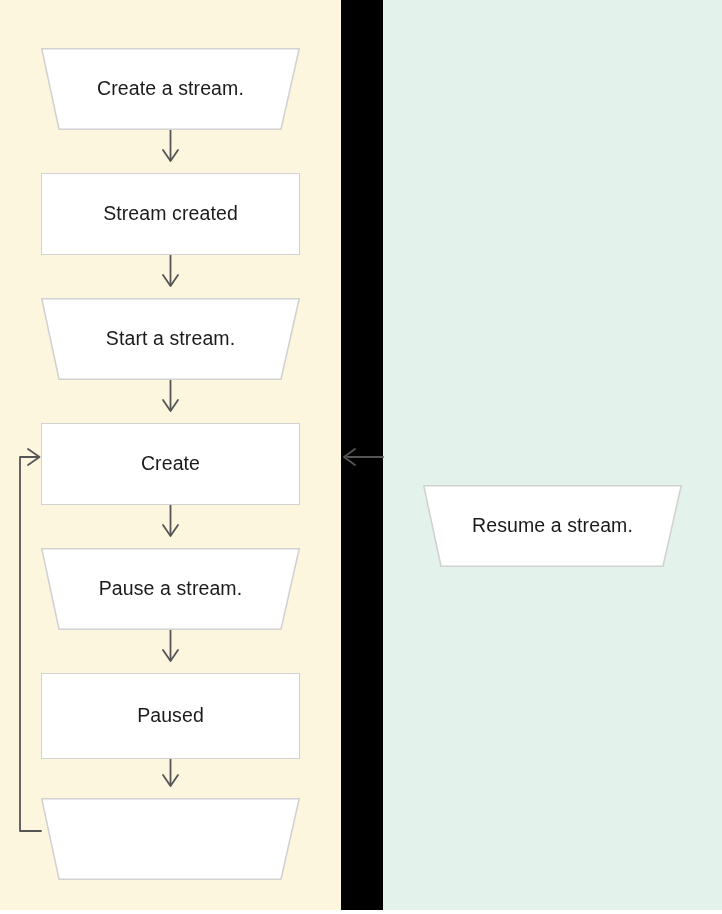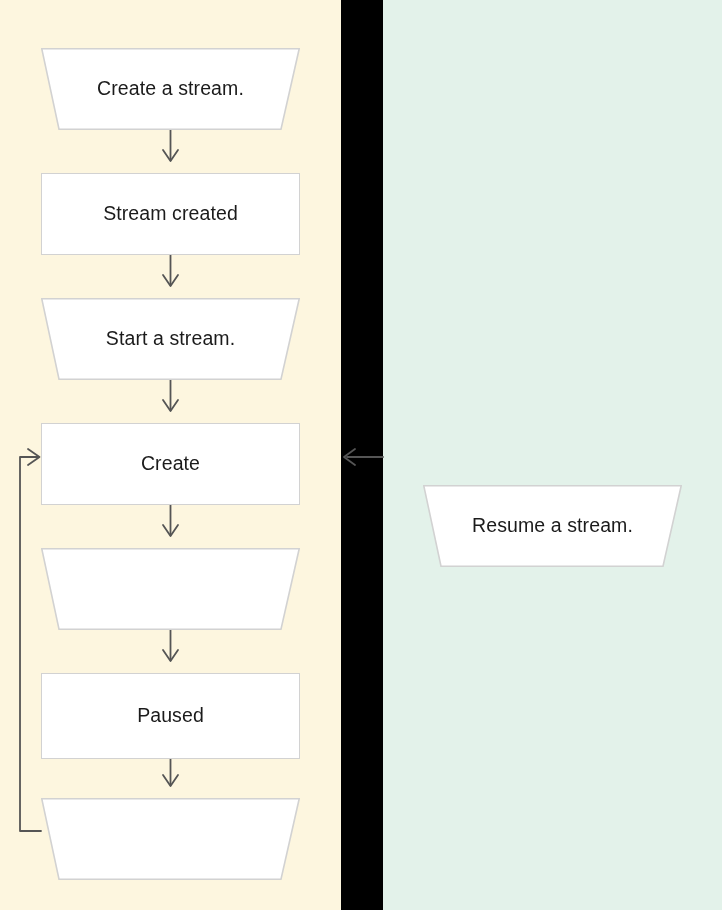--- a/index.html
+++ b/index.html
@@ -157,20 +157,21 @@
   </div>
 
   <div class="node" style="left:41px; top:416px; width:259px; height:82px;">
     <span class="lbl">Create</span>
   </div>
 
   <div class="node trapezoid" style="left:41px; top:541px; width:259px; height:82px;">
     <svg class="trap-shape" viewBox="0 0 259 82" preserveAspectRatio="none" xmlns="http://www.w3.org/2000/svg">
       <polygon points="0.8,0.8 258.2,0.8 240,81.2 18,81.2" fill="#ffffff" stroke="#d2d2d2" stroke-width="1.6"></polygon>
     </svg>
+    <span class="trap-label">Pause a stream.</span>
   </div>
 
   <div class="node" style="left:41px; top:666px; width:259px; height:86px;">
     <span class="lbl">Paused</span>
   </div>
 
   <div class="node trapezoid" style="left:41px; top:791px; width:259px; height:82px;">
     <svg class="trap-shape" viewBox="0 0 259 82" preserveAspectRatio="none" xmlns="http://www.w3.org/2000/svg">
       <polygon points="0.8,0.8 258.2,0.8 240,81.2 18,81.2" fill="#ffffff" stroke="#d2d2d2" stroke-width="1.6"></polygon>
     </svg>

